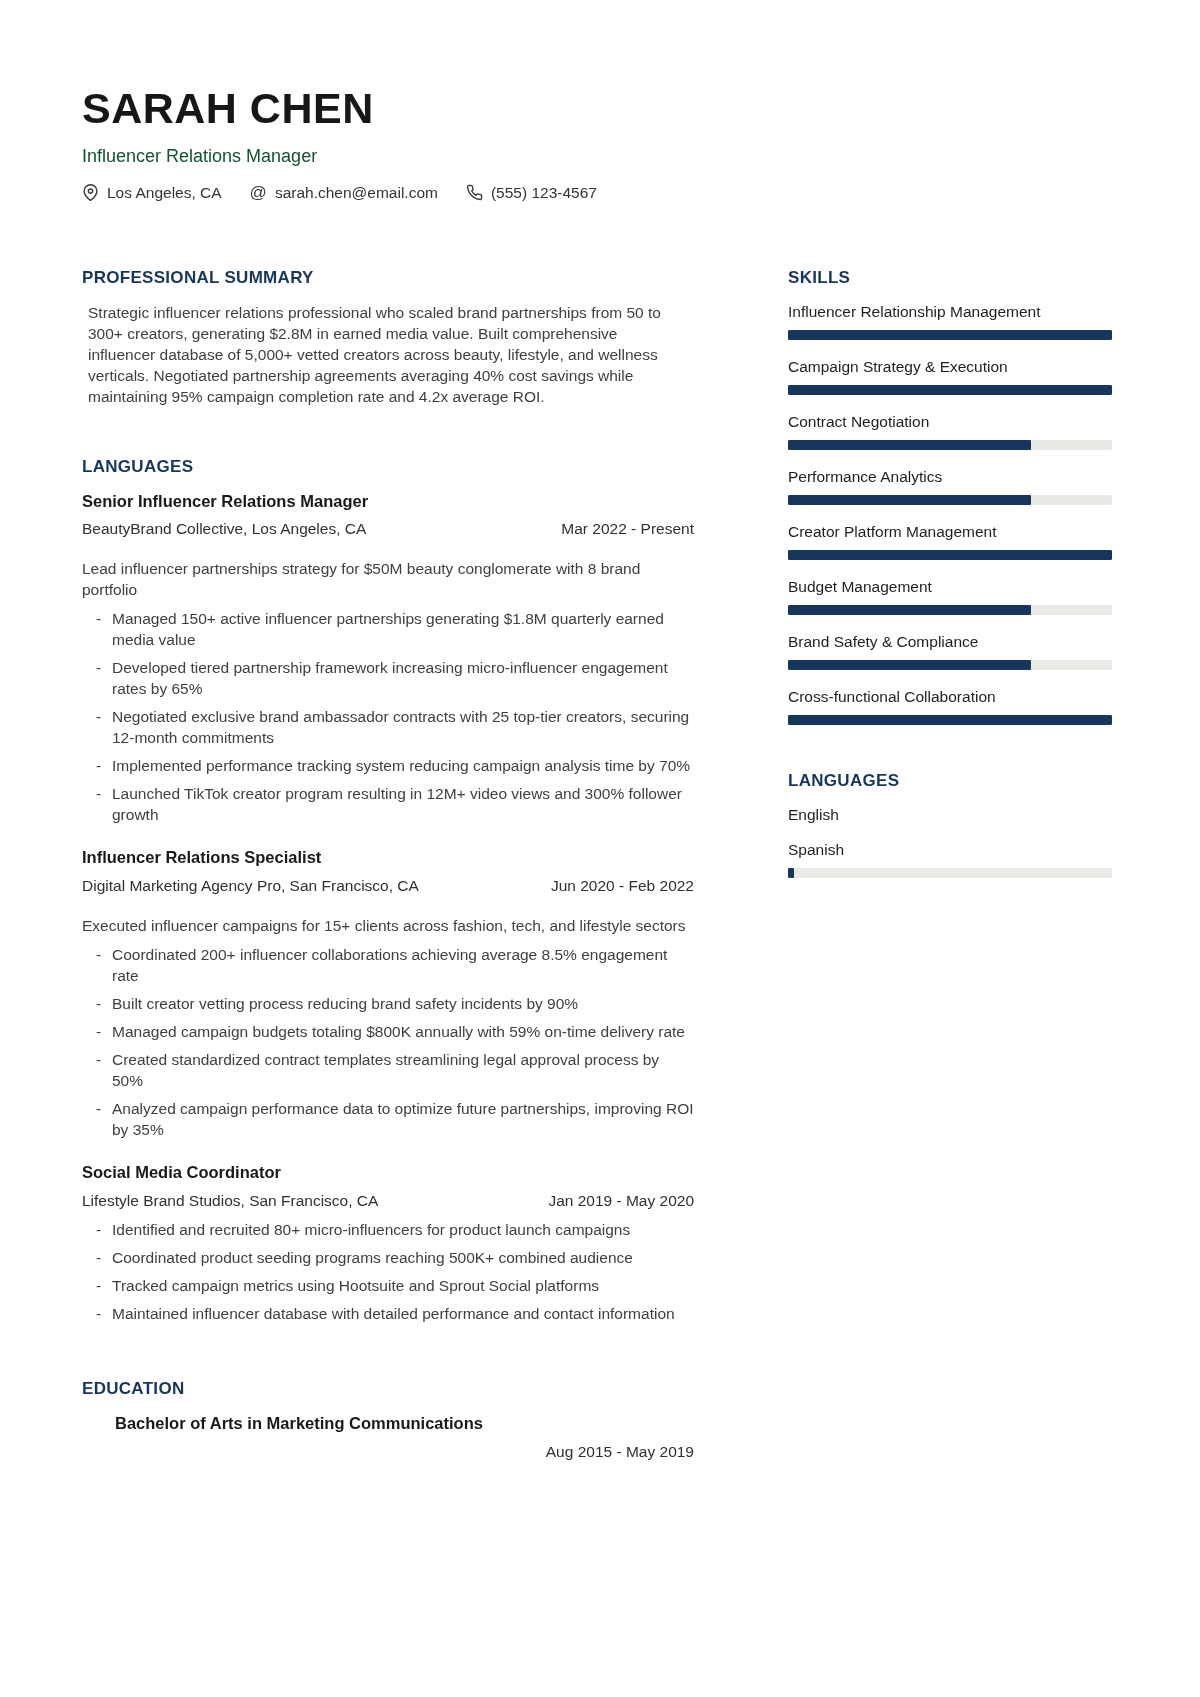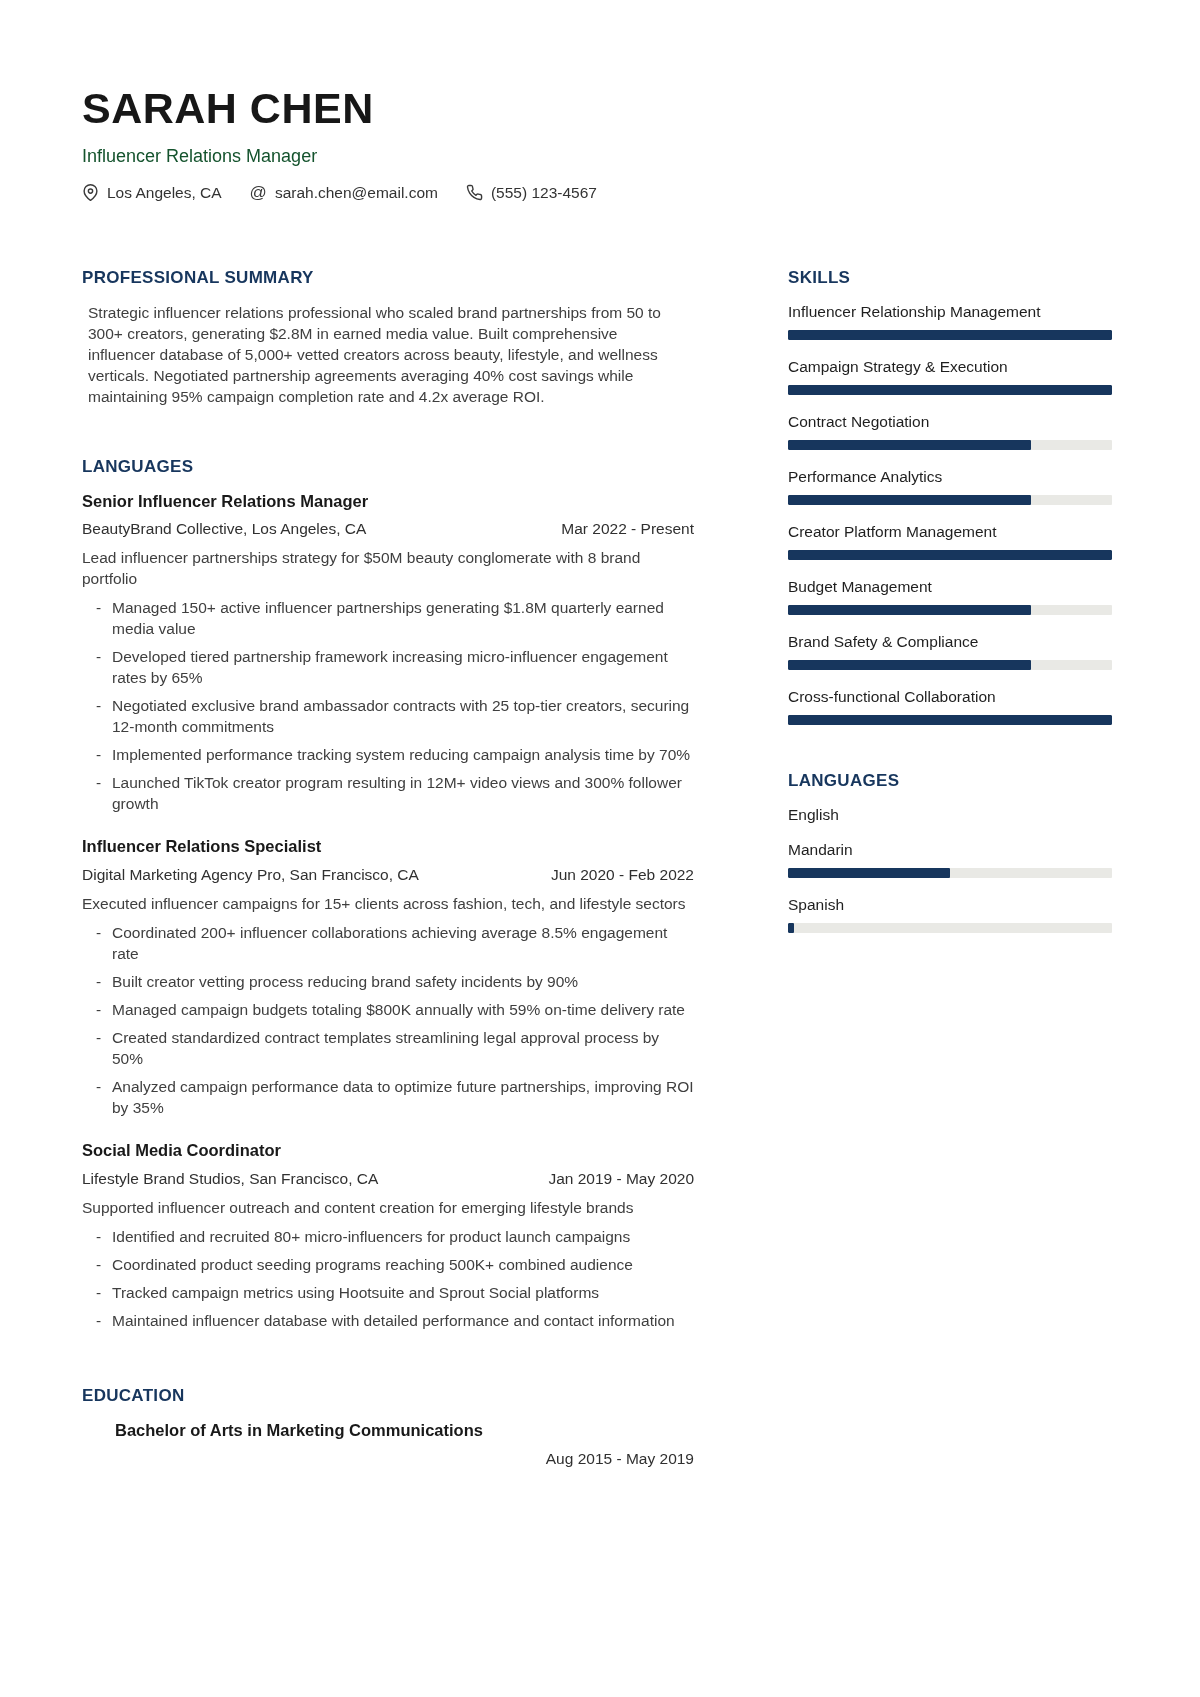--- a/index.html
+++ b/index.html
@@ -25,21 +25,21 @@
   .sec-heading { margin:12px 0 14px 0; font-size:17px; font-weight:700; letter-spacing:0.3px; color:var(--accent); }
   .summary-text { margin:6px; font-size:15.5px; line-height:21px; color:var(--body); }
 
   .employment-sec { margin-top:50px; }
   .job { margin-top:22px; }
   .job:first-of-type { margin-top:0; }
   .job-title { font-size:16.5px; font-weight:700; color:#191919; line-height:1.25; margin-bottom:7px; }
   .job-meta { display:flex; justify-content:space-between; align-items:flex-start; font-size:15.5px; line-height:21px; color:#303030; }
   .job-company { max-width:56%; }
   .job-dates { text-align:right; white-space:nowrap; }
-  .job-desc { margin-top:8px; font-size:15.5px; line-height:21px; color:var(--body); }
+  .job-desc { margin-top:19px; font-size:15.5px; line-height:21px; color:var(--body); }
   ul.bullets { list-style:none; margin:8px 0 0 0; padding:0; }
   ul.bullets li { position:relative; padding-left:30px; margin-bottom:7px; font-size:15.5px; line-height:21px; color:var(--body); }
   ul.bullets li::before { content:"-"; position:absolute; left:14px; top:0; color:var(--body); }
 
   .education-sec { margin-top:55px; }
   .degree { font-size:16.5px; font-weight:700; color:#191919; line-height:1.25;margin-left:33px; }
   .edu-dates { margin-top:8px; text-align:right; font-size:15.5px; color:#303030; line-height:21px; }
 
   .bar-item { margin-bottom:17px; }
   .bar-label { font-size:15.5px; line-height:20px; color:#1f1f1f; margin-bottom:8px; }
@@ -120,21 +120,20 @@
                 <li>Analyzed campaign performance data to optimize future partnerships, improving ROI by 35%</li>
               </ul>
   </div>
 
   <div class="job">
     <div class="job-title">Social Media Coordinator</div>
     <div class="job-meta">
       <span class="job-company">Lifestyle Brand Studios, San Francisco, CA</span>
       <span class="job-dates">Jan 2019 - May 2020</span>
     </div>
-    <div class="job-desc">Supported influencer outreach and content creation for emerging lifestyle brands</div>
     <ul class="bullets">
                 <li>Identified and recruited 80+ micro-influencers for product launch campaigns</li>
                 <li>Coordinated product seeding programs reaching 500K+ combined audience</li>
                 <li>Tracked campaign metrics using Hootsuite and Sprout Social platforms</li>
                 <li>Maintained influencer database with detailed performance and contact information</li>
               </ul>
   </div>
 </div>
       </section>
 
@@ -208,26 +207,20 @@
       </section>
 
       <section class="languages-sec">
         <h2 class="sec-heading">LANGUAGES</h2>
         <div id="languages-list">
   <div class="bar-item no-bar">
     <div class="bar-label">English</div>
 
   </div>
 
-  <div class="bar-item">
-    <div class="bar-label">Mandarin</div>
-    <div class="bar-track">
-      <div class="bar-fill" style="width: 50%;"></div>
-    </div>
-  </div>
 
   <div class="bar-item">
     <div class="bar-label">Spanish</div>
     <div class="bar-track">
       <div class="bar-fill" style="width: 2%;"></div>
     </div>
   </div>
 </div>
       </section>
     </div>

